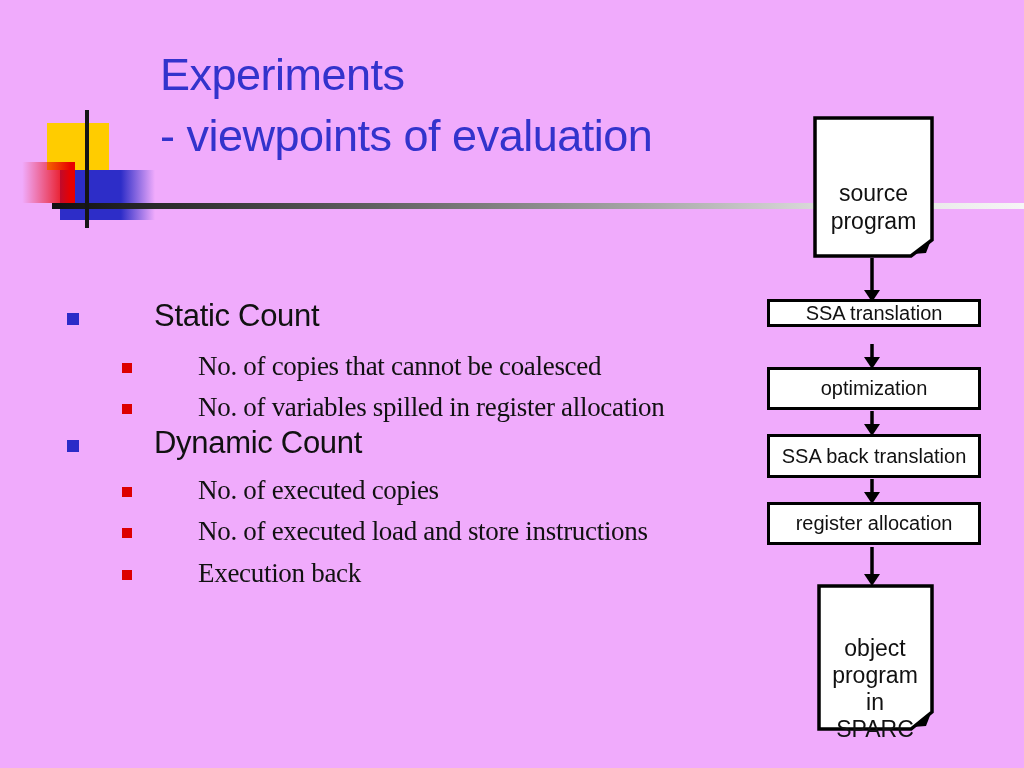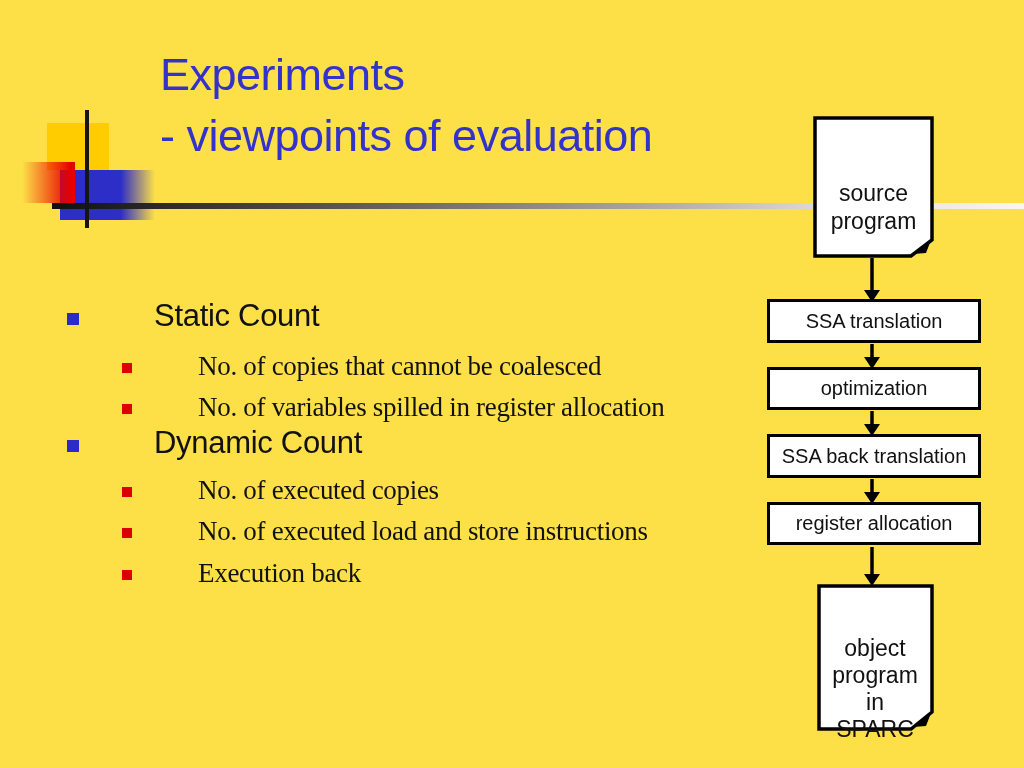--- a/index.html
+++ b/index.html
@@ -1,17 +1,17 @@
 <!DOCTYPE html>
 <html><head>
 <meta charset="utf-8">
 <style>
   html,body{margin:0;padding:0;background:#fff;}
   .slide{
-    position:relative;width:1024px;height:768px;background:#fde047;
+    position:relative;width:1024px;height:768px;background:#f0abfc;
     font-family:"Liberation Sans",sans-serif;overflow:hidden;color:#111;
   }
   
   .dec{position:absolute;z-index:1;}
   .dec-yellow{left:47px;top:123px;width:62px;height:47px;background:#FFCC00;}
   .dec-blue{left:60px;top:170px;width:95px;height:50px;
     background:linear-gradient(to right,#2D2DC8 0%,#2D2DC8 64%,rgba(255,255,255,0) 100%);}
   .dec-red{left:20px;top:162px;width:55px;height:41px;
     background:linear-gradient(to left,#E80000 8%,rgba(255,230,230,0) 96%);}
   .dec-hbar{left:52px;top:203px;width:972px;height:6px;
@@ -119,21 +119,21 @@
     <div>source</div>
     <div>program</div>
   </div>
   <div class="doclabel obj">
     <div>object</div>
     <div>program</div>
     <div>in</div>
     <div>SPARC</div>
   </div>
 
-  <div class="pbox" style="top:299px;height:44px">
+  <div class="pbox" style="top:299px;height:28px">
     <span>SSA translation</span>
   </div>
   <div class="pbox" style="top:367px;height:43px">
     <span>optimization</span>
   </div>
   <div class="pbox" style="top:434px;height:44px">
     <span>SSA back translation</span>
   </div>
   <div class="pbox" style="top:502px;height:43px">
     <span>register allocation</span>

